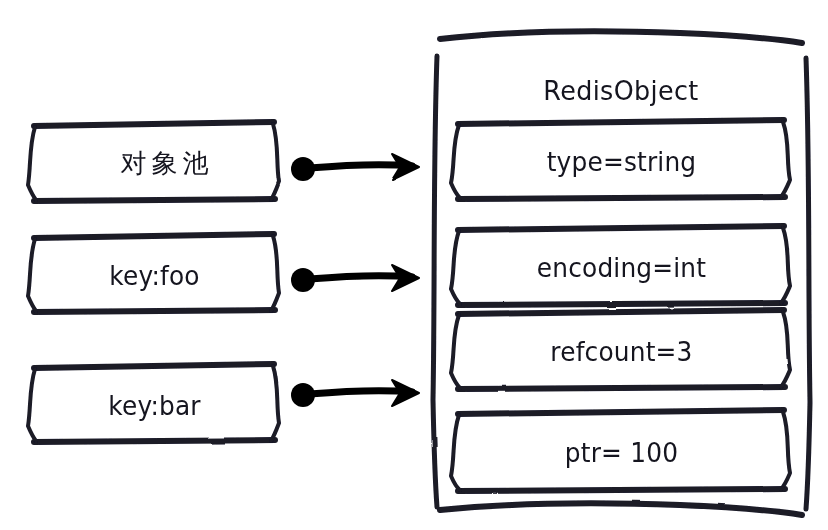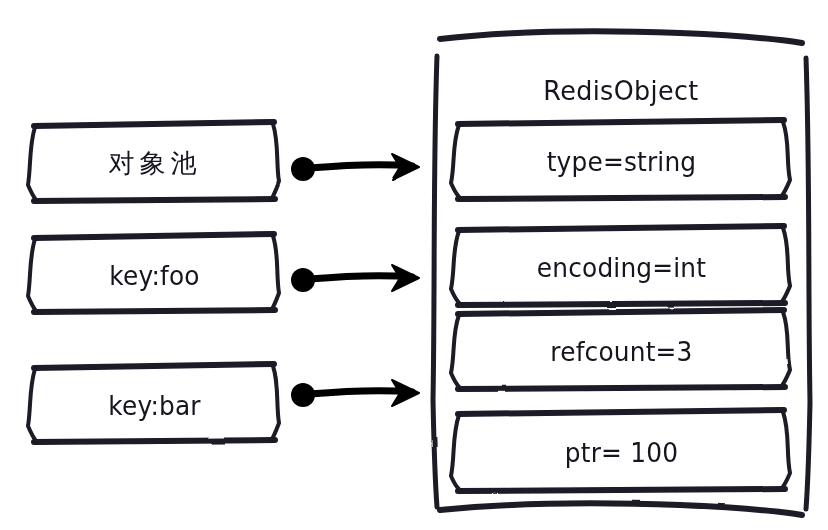--- a/index.html
+++ b/index.html
@@ -123,21 +123,21 @@
       <g>
         <path d="M458,414 L784,410" stroke-width="6"></path>
         <path d="M458,491 L785,489" stroke-width="6"></path>
         <path d="M459,415 C452,435 455,456 451,476 C454,483 456,487 460,490" stroke-width="4"></path>
         <path d="M783,412 C790,432 786,453 790,473 C787,480 785,485 781,489" stroke-width="4"></path>
       </g>
 
     </g>
   </svg>
 
-  <div class="lbl lbl-cn" style="left:31px;top:124px;width:243px;height:79px;">对象池</div>
+  <div class="lbl lbl-cn" style="left:43px;top:124px;width:243px;height:79px;">对象池</div>
 
   <div class="lbl lbl-en" style="left:33px;top:236px;width:243px;height:78px;">key:foo</div>
 
   <div class="lbl lbl-en" style="left:33px;top:366px;width:243px;height:78px;">key:bar</div>
 
   <div class="lbl lbl-title" style="left:456px;top:68px;width:330px;height:44px;">RedisObject</div>
 
   <div class="lbl lbl-en" style="left:458px;top:122px;width:327px;height:78px;">type=string</div>
 
   <div class="lbl lbl-en" style="left:458px;top:228px;width:327px;height:78px;">encoding=int</div>

